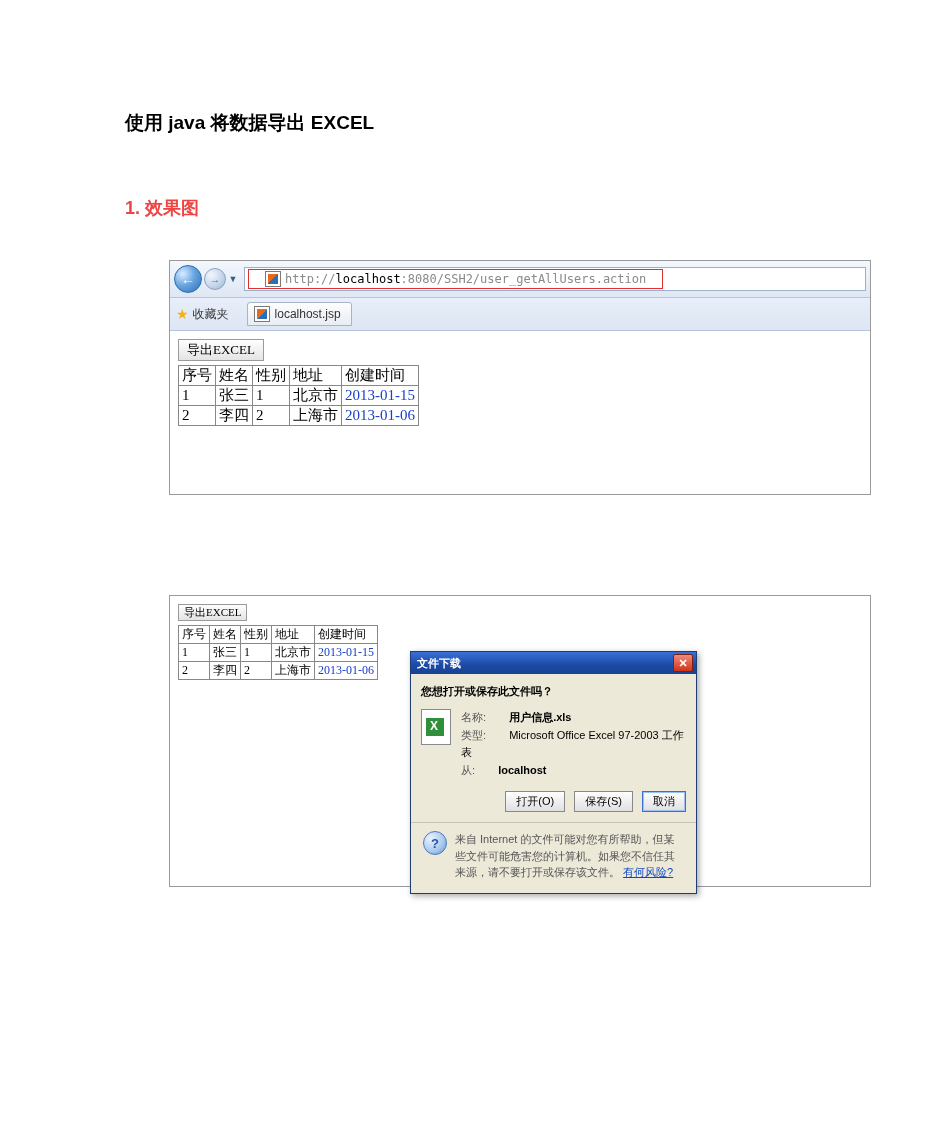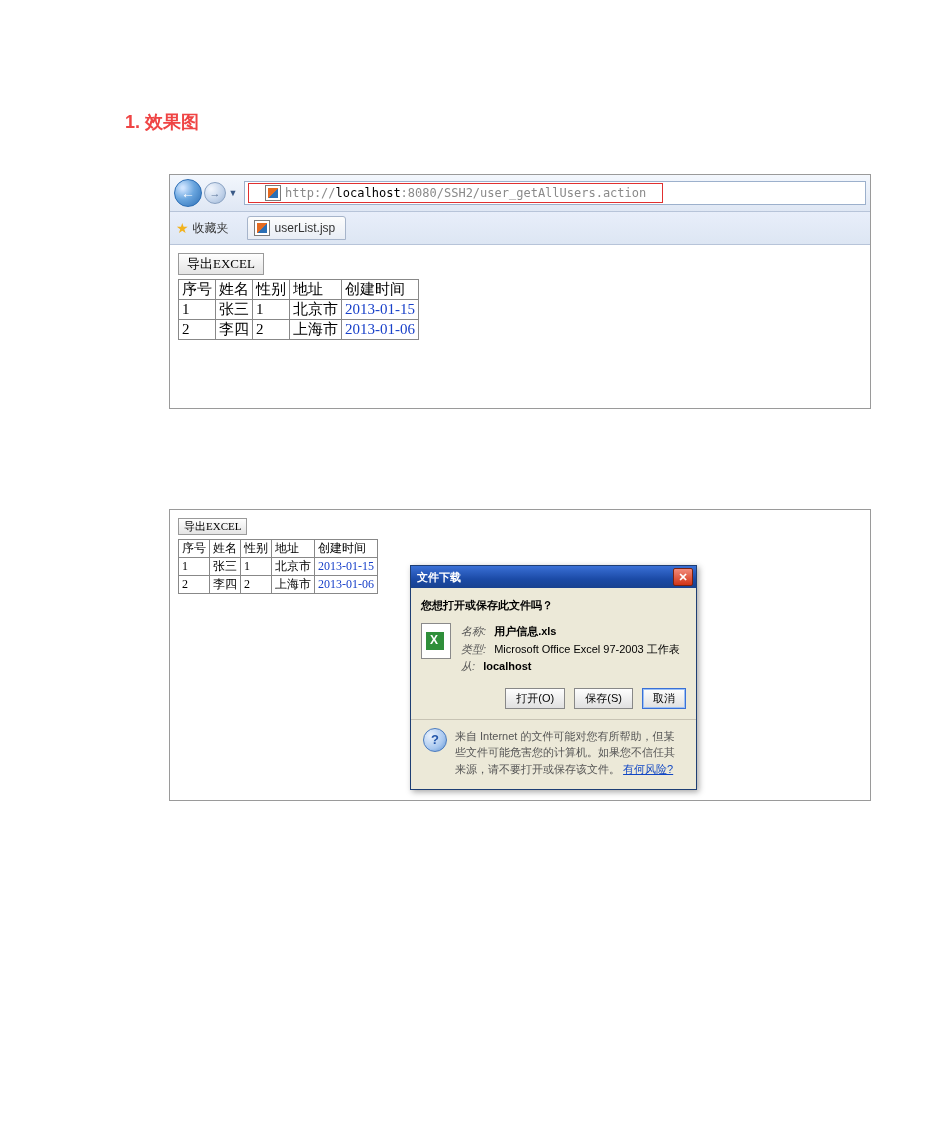--- a/index.html
+++ b/index.html
@@ -219,21 +219,21 @@
     content:"";
     position:absolute; left:4px; top:8px; width:18px; height:18px;
     background:#2f8f3a;
   }
   .dlg-fileicon::after{
     content:"X";
     position:absolute; left:8px; top:9px;
     color:#fff; font-weight:bold; font-size:12px;
   }
   .dlg-meta { line-height:1.6; }
-  .dlg-meta .label { color:#555; margin-right:5px;font-style:italic; }
+  .dlg-meta .label { color:#555; margin-right:20px; }
   .dlg-meta .val { font-weight:bold; color:#000; }
   .dlg-meta .val.normal { font-weight:normal; }
   .dlg-btns {
     text-align:right;
     margin-top:12px;
   }
   .dlg-btn {
     font-size:11px;
     font-family:"SimSun",sans-serif;
     background:linear-gradient(#fefefe,#e0e0e0);
@@ -254,20 +254,21 @@
     margin-right:8px; flex:0 0 22px;
     font-size:13px;
   }
   .dlg-warntext { color:#555; line-height:1.5; }
   .dlg-warntext a { color:#1147c4; text-decoration:underline; }
 </style>
 </head>
 <body>
 
 <div class="page">
+  <h1 class="title">使用 java 将数据导出 EXCEL</h1>
   <h2 class="section">1. 效果图</h2>
 
   <div class="screenshot1">
     <div class="navbar">
       <span class="navbtn">
         <span>←</span>
       </span>
       <span class="navbtn small">
         <span>→</span>
       </span>
@@ -279,21 +280,21 @@
             <span>http://</span><span class="host">localhost</span><span>:8080/SSH2/user_getAllUsers.action</span>
           </span>
         </div>
       </div>
     </div>
     <div class="favbar">
       <span class="star">★</span>
       <span>收藏夹</span>
       <span class="tab">
         <span class="tabicon"></span>
-        <span>userList.jsp</span>
+        <span>localhost.jsp</span>
       </span>
     </div>
     <div class="pagecontent">
       <button class="exbtn">导出EXCEL</button>
       <table class="usertable">
         <tbody>
             <tr>
           <th>序号</th>
           <th>姓名</th>
           <th>性别</th>

